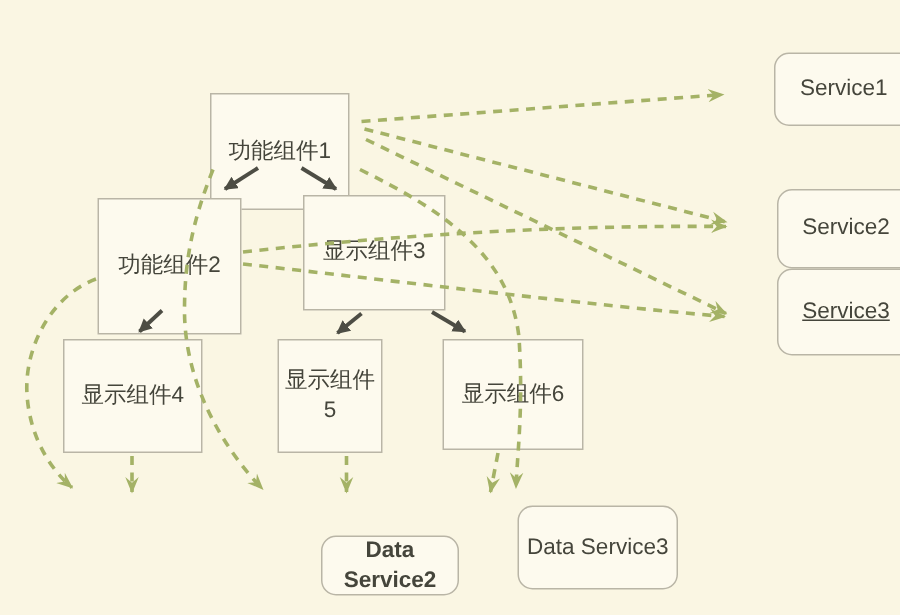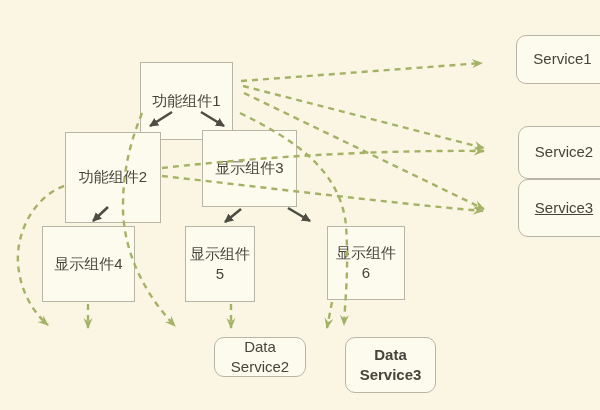--- a/index.html
+++ b/index.html
@@ -74,27 +74,27 @@
     </div>
     <div class="node rect" style="left: 202px; top: 130px; width: 95px; height: 77px;">
       <span>显示组件3</span>
     </div>
     <div class="node rect" style="left: 42px; top: 226px; width: 93px; height: 76px;">
       <span>显示组件4</span>
     </div>
     <div class="node rect" style="left: 185px; top: 226px; width: 70px; height: 76px;">
       <span>显示组件5</span>
     </div>
-    <div class="node rect" style="left: 295px; top: 226px; width: 78px; height: 74px; margin-left: 32px;">
+    <div class="node rect" style="left: 295px; top: 226px; width: 94px; height: 74px;">
       <span>显示组件6</span>
     </div>
-    <div class="node rounded" style="left: 186px; top: 337px; width: 92px; height: 40px;">
+    <div class="node rounded" style="left: 186px; top: 357px; width: 92px; height: 40px; font-weight: bold;">
       <span>Data Service2</span>
     </div>
-    <div class="node rounded" style="left: 317px; top: 337px; width: 91px; height: 56px; font-weight: bold;">
+    <div class="node rounded" style="left: 317px; top: 337px; width: 107px; height: 56px;">
       <span>Data Service3</span>
     </div>
     <div class="node rounded" style="left: 488px; top: 35px; width: 93px; height: 49px;">
       <span>Service1</span>
     </div>
     <div class="node rounded" style="left: 490px; top: 126px; width: 92px; height: 53px;">
       <span>Service2</span>
     </div>
     <div class="node rounded" style="left: 490px; top: 179px; width: 92px; height: 58px; text-decoration: underline;">
       <span>Service3</span>

